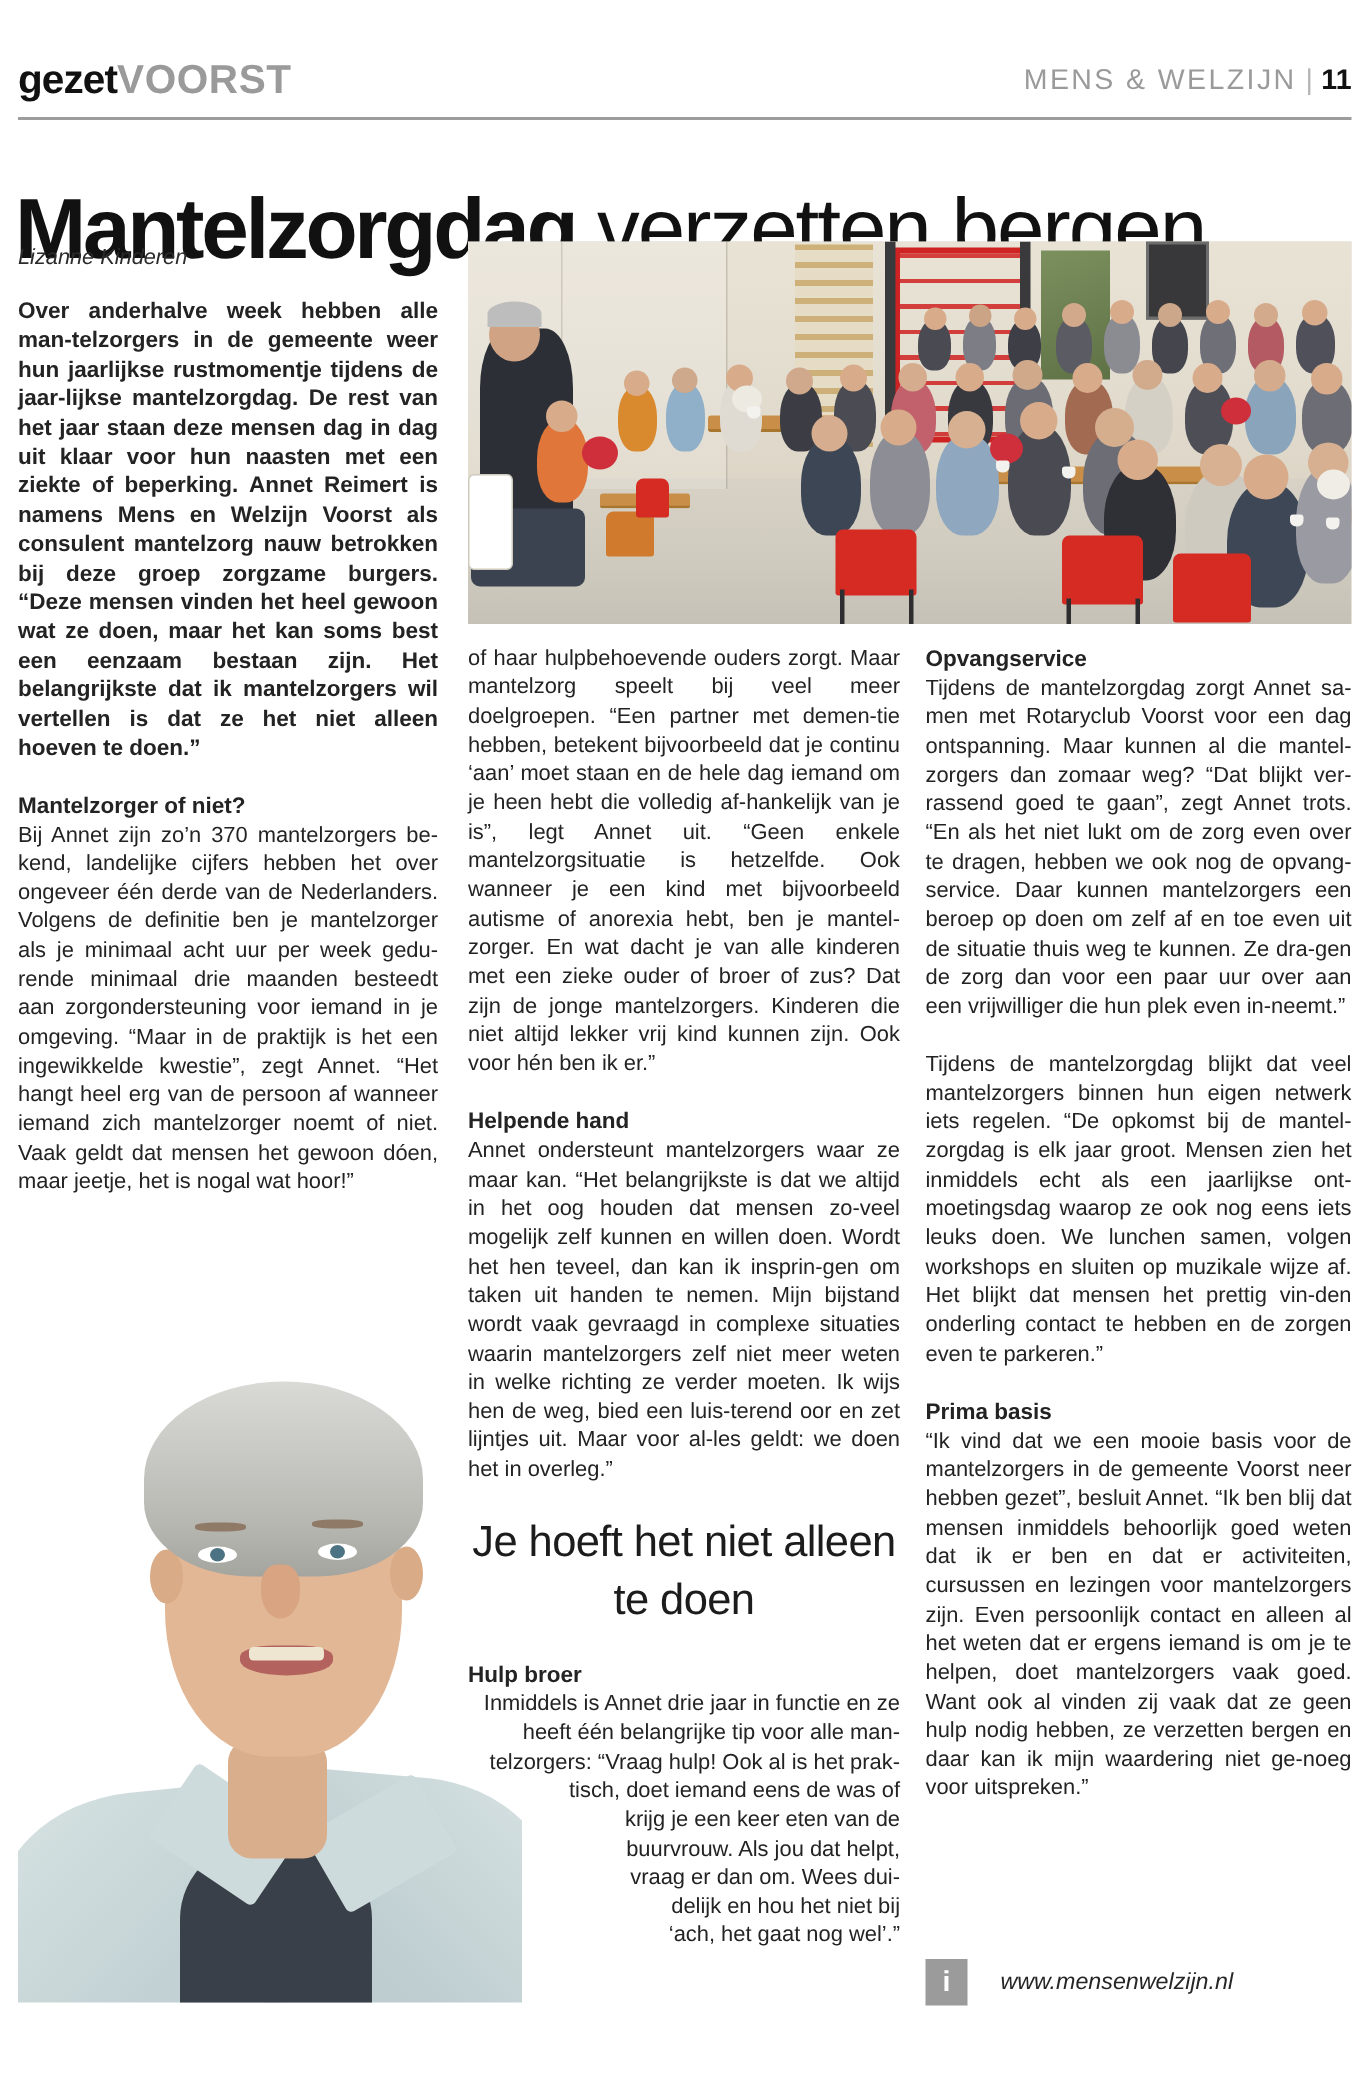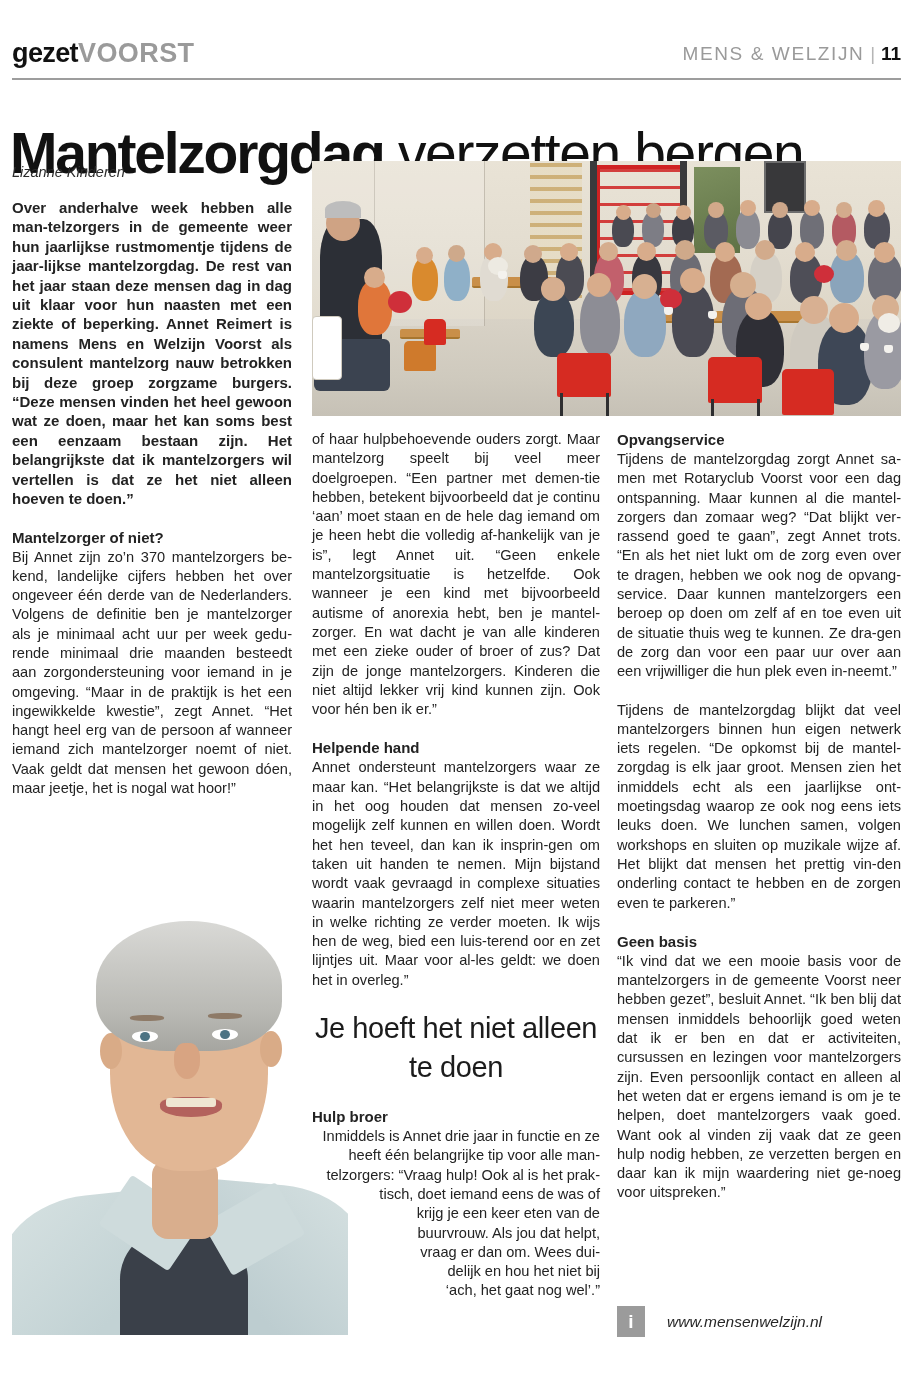--- a/index.html
+++ b/index.html
@@ -569,20 +569,20 @@
     <div id="pullquote">Je hoeft het niet alleen te doen</div>
     <h3 class="subhead">Hulp broer</h3>
     <p class="para tight" style="text-align:right;">Inmiddels is Annet drie jaar in functie en ze heeft één belangrijke tip voor alle man-telzorgers: “Vraag hulp! Ook al is het prak-tisch, doet iemand eens de was of krijg je een keer eten van de buurvrouw. Als jou dat helpt, vraag er dan om. Wees dui-delijk en hou het niet bij ‘ach, het gaat nog wel’.”</p>
   </div>
 </div>
 
 <div class="col" id="col3">
   <h3 class="subhead">Opvangservice</h3>
   <p class="para">Tijdens de mantelzorgdag zorgt Annet sa-men met Rotaryclub Voorst voor een dag ontspanning. Maar kunnen al die mantel-zorgers dan zomaar weg? “Dat blijkt ver-rassend goed te gaan”, zegt Annet trots. “En als het niet lukt om de zorg even over te dragen, hebben we ook nog de opvang-service. Daar kunnen mantelzorgers een beroep op doen om zelf af en toe even uit de situatie thuis weg te kunnen. Ze dra-gen de zorg dan voor een paar uur over aan een vrijwilliger die hun plek even in-neemt.”</p>
   <p class="para">Tijdens de mantelzorgdag blijkt dat veel mantelzorgers binnen hun eigen netwerk iets regelen. “De opkomst bij de mantel-zorgdag is elk jaar groot. Mensen zien het inmiddels echt als een jaarlijkse ont-moetingsdag waarop ze ook nog eens iets leuks doen. We lunchen samen, volgen workshops en sluiten op muzikale wijze af. Het blijkt dat mensen het prettig vin-den onderling contact te hebben en de zorgen even te parkeren.”</p>
-  <h3 class="subhead">Geen basis</h3>
+  <h3 class="subhead">Prima basis</h3>
   <p class="para tight">“Ik vind dat we een mooie basis voor de mantelzorgers in de gemeente Voorst neer hebben gezet”, besluit Annet. “Ik ben blij dat mensen inmiddels behoorlijk goed weten dat ik er ben en dat er activiteiten, cursussen en lezingen voor mantelzorgers zijn. Even persoonlijk contact en alleen al het weten dat er ergens iemand is om je te helpen, doet mantelzorgers vaak goed. Want ook al vinden zij vaak dat ze geen hulp nodig hebben, ze verzetten bergen en daar kan ik mijn waardering niet ge-noeg voor uitspreken.”</p>
 </div>
 
 <div id="footer-info">
   <div id="info-badge">i</div>
   <div id="info-url">www.mensenwelzijn.nl</div>
 </div>
 
 </body></html>

